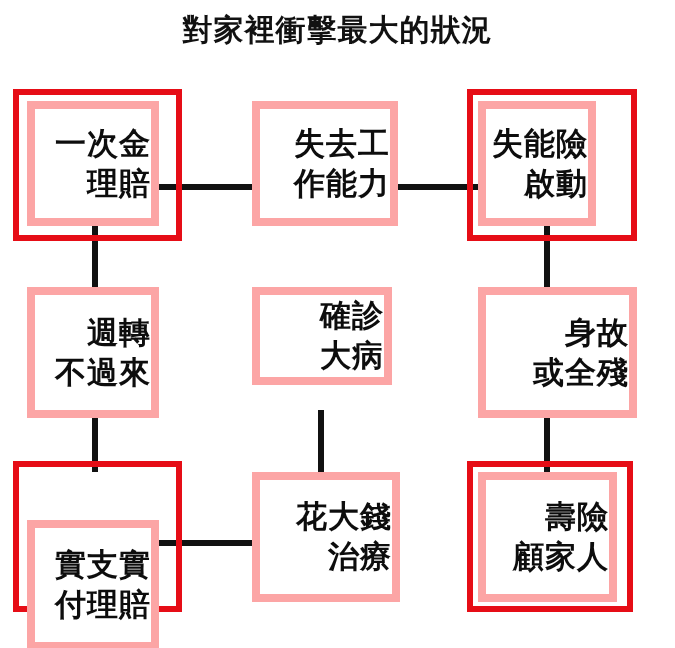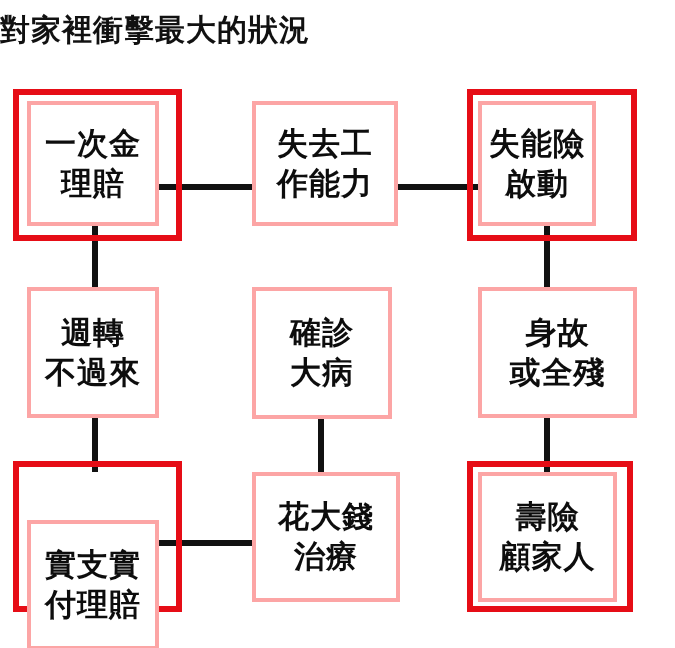--- a/index.html
+++ b/index.html
@@ -15,21 +15,21 @@
     width: 675px;
     height: 648px;
     background: #ffffff;
     overflow: hidden;
   }
   .title {
     position: absolute;
     left: 0;
     top: 10px;
     width: 675px;
-    text-align: left;
+    text-align: center;
     font-size: 30px;
     font-weight: bold;
     letter-spacing: 1px;
     color: #111111;
     font-family: "DejaVu Sans", "Liberation Sans", sans-serif;
   }
   
   .conn {
     position: absolute;
     background: #111111;
@@ -38,26 +38,26 @@
   .hl {
     position: absolute;
     border: 6px solid #e60d16;
     background: transparent;
     box-sizing: border-box;
     z-index: 3;
   }
   
   .node {
     position: absolute;
-    border: 4px solid #fca5a5;
+    border: 8px solid #fca5a5;
     background: #ffffff;
     box-sizing: border-box;
     display: flex;
     flex-direction: column;
-    align-items: center;
+    align-items: flex-end;
     justify-content: center;
     z-index: 4;
   }
   .node .line {
     font-size: 31px;
     font-weight: bold;
     line-height: 1.28;
     color: #0d0d0d;
     white-space: nowrap;
     letter-spacing: 1px;
@@ -105,21 +105,21 @@
   <div class="node" style="left:478px; top:101px; width:118px; height:125px;">
     <span class="line">失能險</span>
     <span class="line">啟動</span>
   </div>
 
   <div class="node" style="left:27px; top:287px; width:132px; height:131px;">
     <span class="line">週轉</span>
     <span class="line">不過來</span>
   </div>
 
-  <div class="node" style="left:252px; top:287px; width:140px; height:132px;">
+  <div class="node" style="left:252px; top:287px; width:140px; height:98px;">
     <span class="line">確診</span>
     <span class="line">大病</span>
   </div>
 
   <div class="node" style="left:478px; top:287px; width:159px; height:131px;">
     <span class="line">身故</span>
     <span class="line">或全殘</span>
   </div>
 
   <div class="node" style="left:27px; top:472px; width:132px; height:130px;margin-top:48px;">

